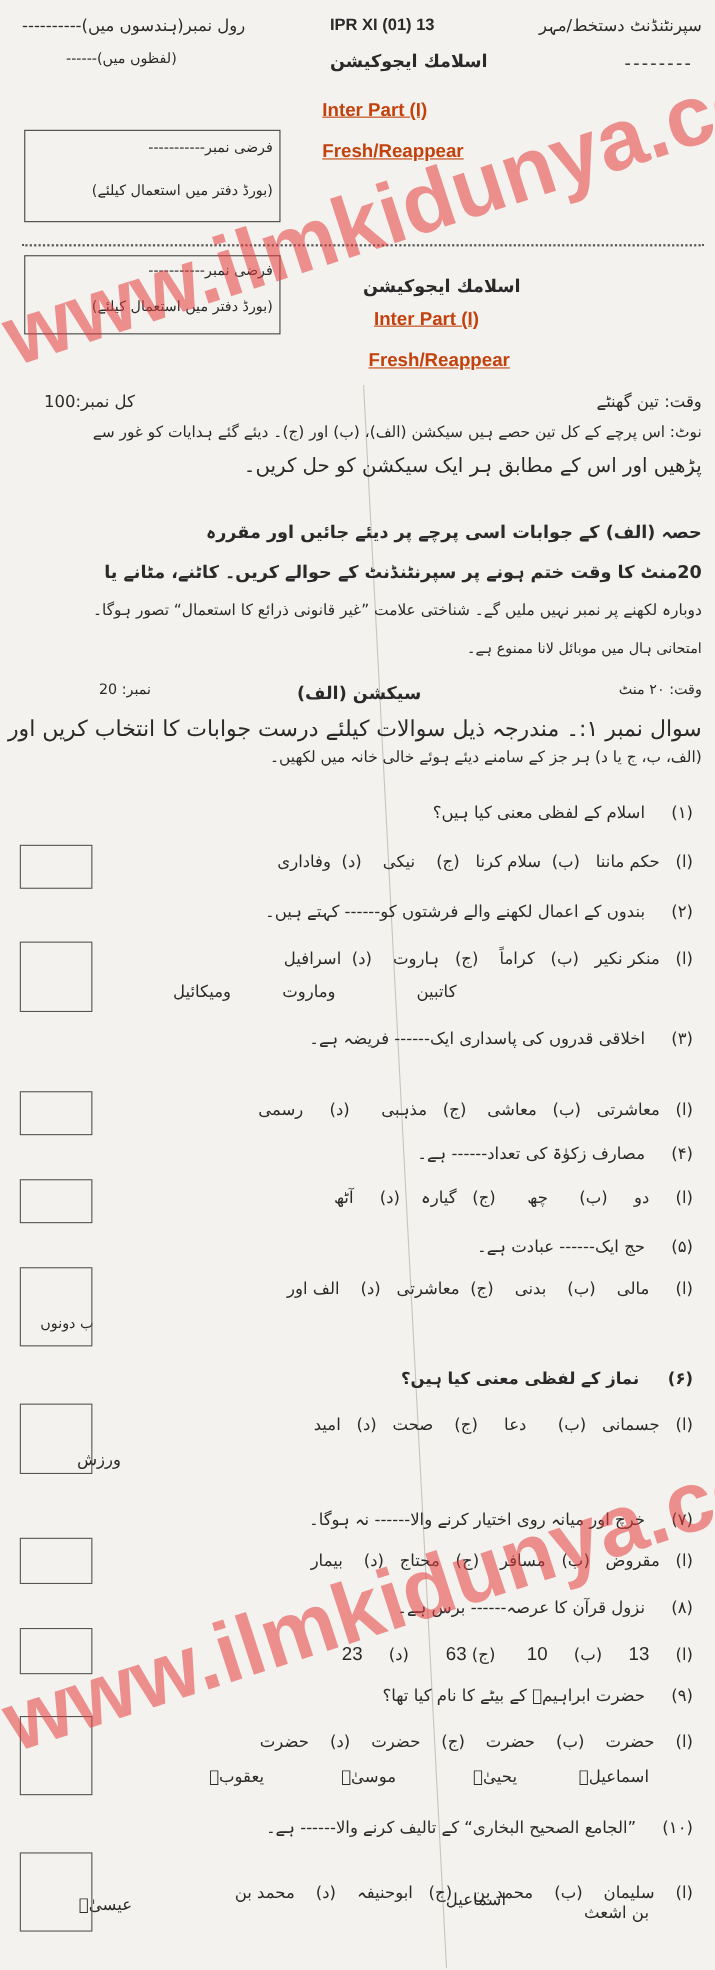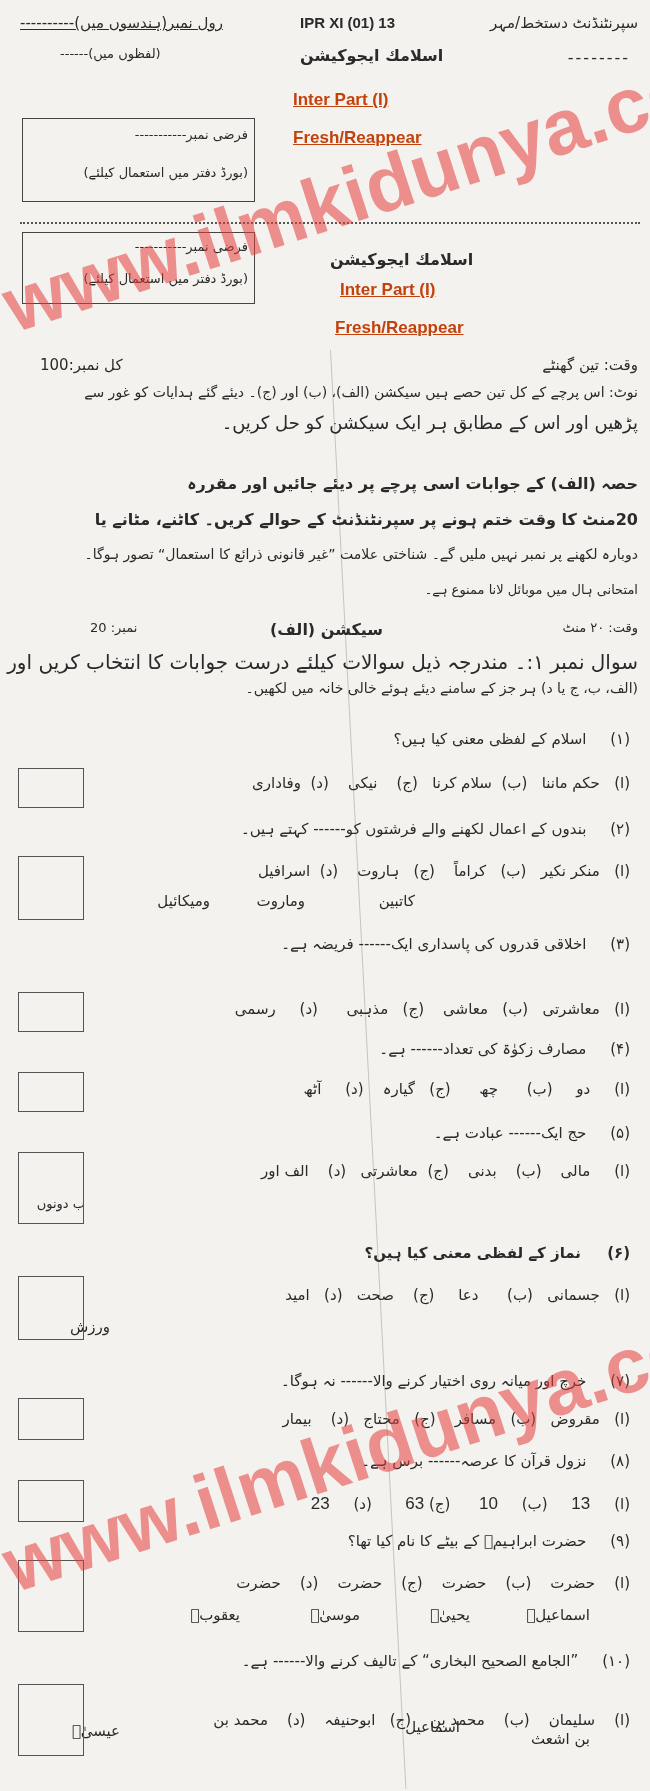--- a/index.html
+++ b/index.html
@@ -17,21 +17,21 @@
       font-size:78px;white-space:nowrap;transform-origin:left bottom;pointer-events:none;}
   .bold{font-weight:bold;}
 </style>
 </head>
 <body>
 
 <div class="fold"></div>
 
 <div class="abs ur" style="right:12px;top:14px;">سپرنٹنڈنٹ دستخط/مہر</div>
 <div class="abs" style="left:300px;top:14px;font-family:'Liberation Sans',sans-serif;font-weight:bold;font-size:15px;">IPR XI (01) 13</div>
-<div class="abs ur" style="left:20px;top:14px;text-decoration:underline;">رول نمبر(ہندسوں میں)----------</div>
+<div class="abs ur" style="left:20px;top:14px;">رول نمبر(ہندسوں میں)----------</div>
 <div class="abs ur bold" style="left:300px;top:46px;font-size:16px;">اسلامك ایجوكیشن</div>
 <div class="abs ur" style="left:60px;top:46px;font-size:13px;">(لفظوں میں)------</div>
 <div class="abs" style="right:20px;top:48px;letter-spacing:2px;">--------</div>
 <div class="abs en" style="left:293px;top:90px;">Inter Part (I)</div>
 <div class="abs en" style="left:293px;top:128px;">Fresh/Reappear</div>
 
 <div class="box" style="left:22px;top:118px;width:195px;height:82px;">
   <div class="ur" style="position:absolute;right:6px;top:8px;font-size:13px;">فرضی نمبر-----------</div>
   <div class="ur" style="position:absolute;right:6px;top:46px;font-size:13px;">(بورڈ دفتر میں استعمال کیلئے)</div>
 </div>

